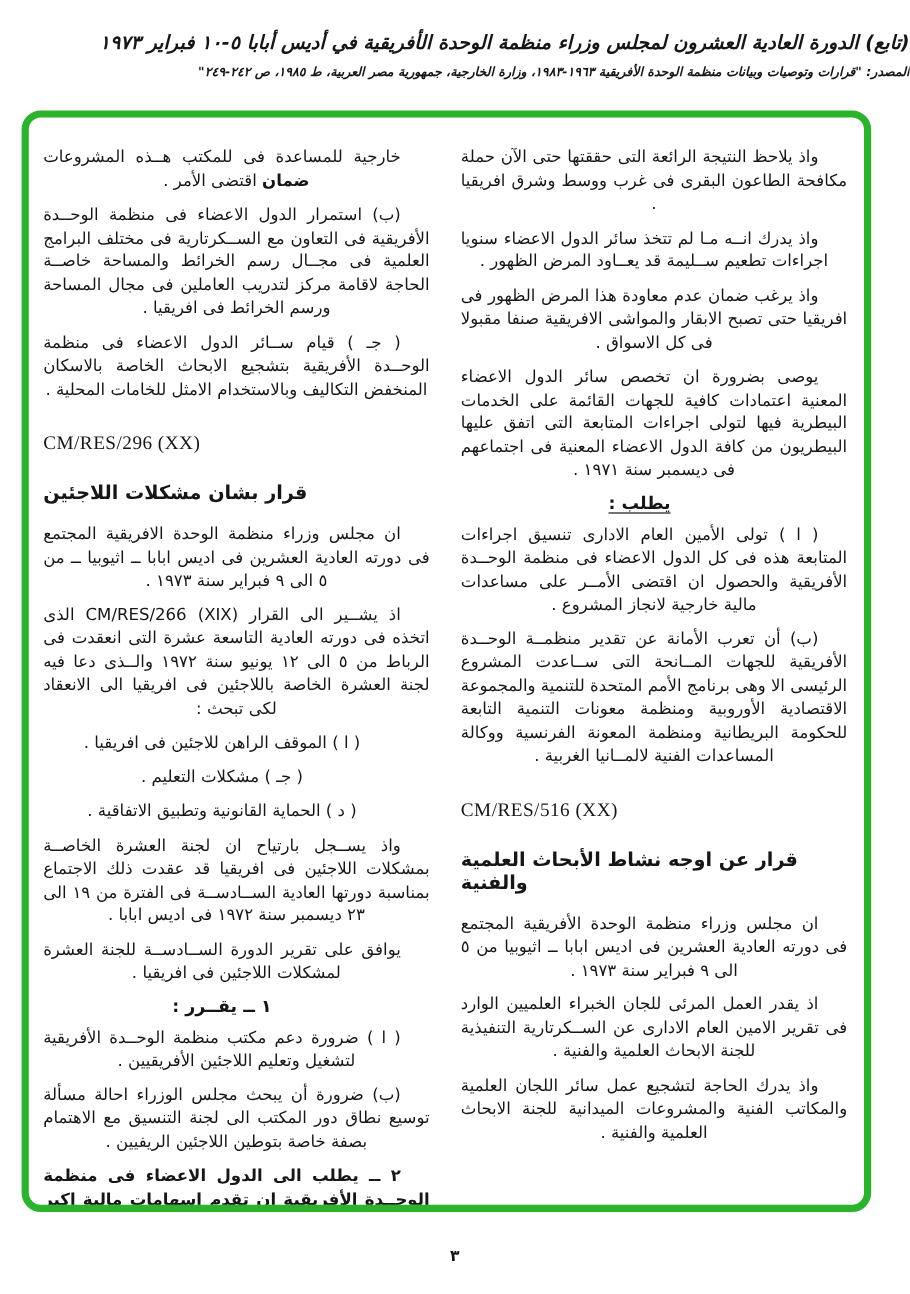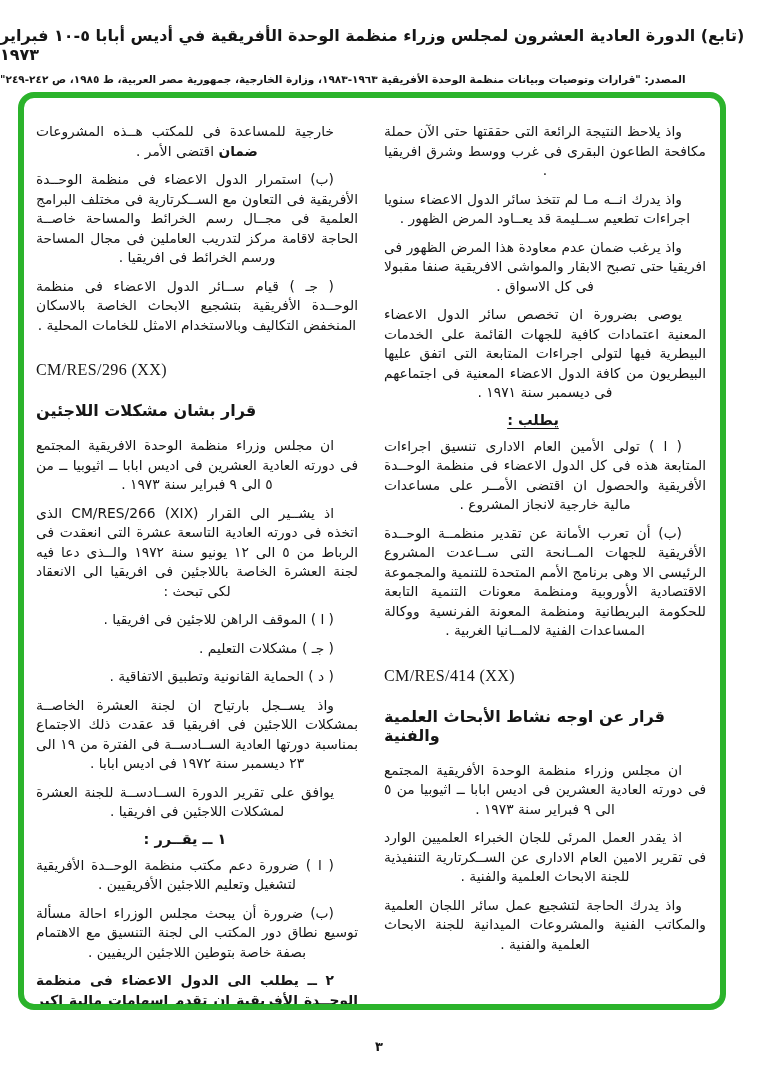--- a/index.html
+++ b/index.html
@@ -1,20 +1,20 @@
 <!DOCTYPE html>
 <html lang="ar"><head>
 <meta charset="utf-8">
 <style>
   html,body{margin:0;padding:0;}
   body{
     width:758px;height:1078px;position:relative;background:#ffffff;
     font-family:"DejaVu Sans",sans-serif;color:#161616;overflow:hidden;
   }
-  .header{position:absolute;top:26px;left:0;width:758px;text-align:left;direction:rtl;}
+  .header{position:absolute;top:26px;left:0;width:758px;text-align:right;direction:rtl;font-style:italic;}
   .doc-title{font-size:16px;font-weight:bold;letter-spacing:-0.2px;}
   .doc-source{font-size:10.5px;font-weight:bold;margin-top:9px;}
   .frame{
     position:absolute;left:18px;top:92px;width:708px;height:918px;
     border:6px solid #2bb32b;border-radius:16px;box-sizing:border-box;
     padding:24px 14px 6px 12px;overflow:hidden;background:#fff;
   }
   .cols{display:flex;direction:rtl;gap:26px;height:100%;}
   .col{flex:1;min-width:0;direction:rtl;}
   .para{
@@ -28,21 +28,21 @@
   .sub-h.underlined{text-decoration:underline;text-underline-offset:3px;}
   .res-num{
     direction:ltr;text-align:left;font-family:"Liberation Serif","DejaVu Serif",serif;
     font-size:16px;letter-spacing:0.4px;margin:26px 0 0;
   }
   .sec-title{
     font-size:16px;font-weight:bold;text-align:left;margin:22px 0 16px;
   }
   .list-item{
     font-size:13.8px;line-height:19.5px;margin:0 0 9px;
-    text-align:right;text-indent:24px;
+    text-align:center;text-indent:24px;
   }
   .footer{position:absolute;top:1036px;left:0;width:758px;text-align:center;}
   .page-num{font-size:13px;font-weight:bold;}
 </style>
 </head>
 <body>
 
 <header class="header">
   <div class="doc-title">(تابع) الدورة العادية العشرون لمجلس وزراء منظمة الوحدة الأفريقية في أديس أبابا ٥-١٠ فبراير ١٩٧٣</div>
   <div class="doc-source">المصدر: "قرارات وتوصيات وبيانات منظمة الوحدة الأفريقية ١٩٦٣-١٩٨٣، وزارة الخارجية، جمهورية مصر العربية، ط ١٩٨٥، ص ٢٤٢-٢٤٩"</div>
@@ -52,21 +52,21 @@
   <div class="cols">
 
     <section class="col">
       <p class="para">واذ يلاحظ النتيجة الرائعة التى حققتها حتى الآن حملة مكافحة الطاعون البقرى فى غرب ووسط وشرق افريقيا .</p>
       <p class="para">واذ يدرك انــه مـا لم تتخذ سائر الدول الاعضاء سنويا اجراءات تطعيم ســليمة قد يعــاود المرض الظهور .</p>
       <p class="para">واذ يرغب ضمان عدم معاودة هذا المرض الظهور فى افريقيا حتى تصبح الابقار والمواشى الافريقية صنفا مقبولا فى كل الاسواق .</p>
       <p class="para">يوصى بضرورة ان تخصص سائر الدول الاعضاء المعنية اعتمادات كافية للجهات القائمة على الخدمات البيطرية فيها لتولى اجراءات المتابعة التى اتفق عليها البيطريون من كافة الدول الاعضاء المعنية فى اجتماعهم فى ديسمبر سنة ١٩٧١ .</p>
       <div class="sub-h underlined">يطلب :</div>
       <p class="para">( ا ) تولى الأمين العام الادارى تنسيق اجراءات المتابعة هذه فى كل الدول الاعضاء فى منظمة الوحــدة الأفريقية والحصول ان اقتضى الأمــر على مساعدات مالية خارجية لانجاز المشروع .</p>
       <p class="para">(ب) أن تعرب الأمانة عن تقدير منظمــة الوحــدة الأفريقية للجهات المــانحة التى ســاعدت المشروع الرئيسى الا وهى برنامج الأمم المتحدة للتنمية والمجموعة الاقتصادية الأوروبية ومنظمة معونات التنمية التابعة للحكومة البريطانية ومنظمة المعونة الفرنسية ووكالة المساعدات الفنية لالمــانيا الغربية .</p>
-      <div class="res-num">CM/RES/414  (XX)</div>
+      <div class="res-num">CM/RES/516  (XX)</div>
       <h2 class="sec-title">قرار عن اوجه نشاط الأبحاث العلمية والفنية</h2>
       <p class="para">ان مجلس وزراء منظمة الوحدة الأفريقية المجتمع فى دورته العادية العشرين فى اديس ابابا ــ اثيوبيا من ٥ الى ٩ فبراير سنة ١٩٧٣ .</p>
       <p class="para">اذ يقدر العمل المرئى للجان الخبراء العلميين الوارد فى تقرير الامين العام الادارى عن الســكرتارية التنفيذية للجنة الابحاث العلمية والفنية .</p>
       <p class="para">واذ يدرك الحاجة لتشجيع عمل سائر اللجان العلمية والمكاتب الفنية والمشروعات الميدانية للجنة الابحاث العلمية والفنية .</p>
 
     </section>
 
     <section class="col">
       <p class="para"><span>خارجية للمساعدة فى للمكتب هــذه المشروعات </span><span class="bold">ضمان</span><span> اقتضى الأمر .</span></p>
       <p class="para">(ب) استمرار الدول الاعضاء فى منظمة الوحــدة الأفريقية فى التعاون مع الســكرتارية فى مختلف البرامج العلمية فى مجــال رسم الخرائط والمساحة خاصــة الحاجة لاقامة مركز لتدريب العاملين فى مجال المساحة ورسم الخرائط فى افريقيا .</p>

